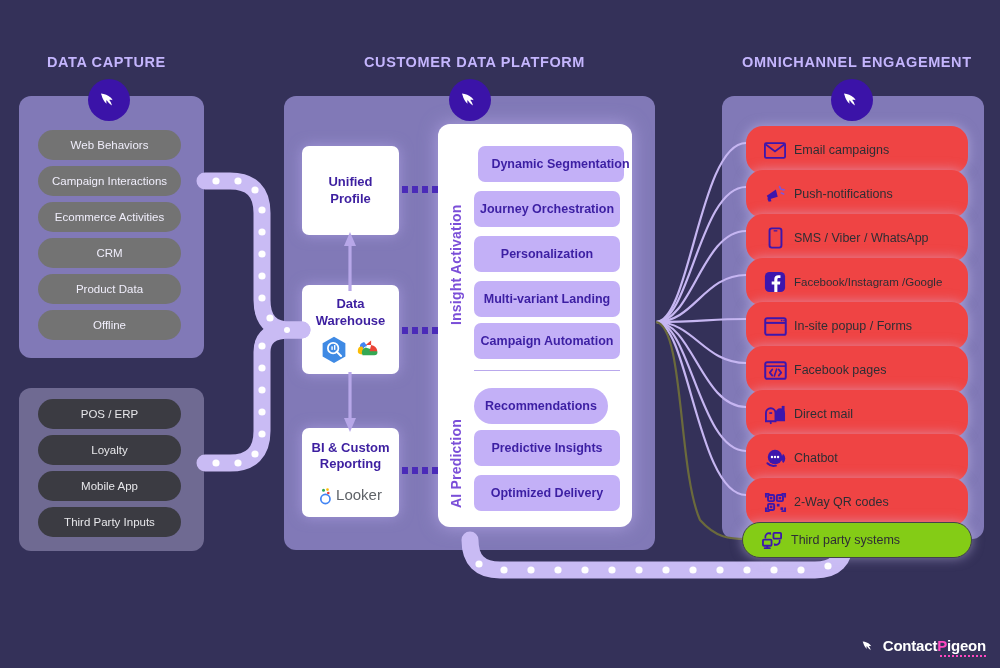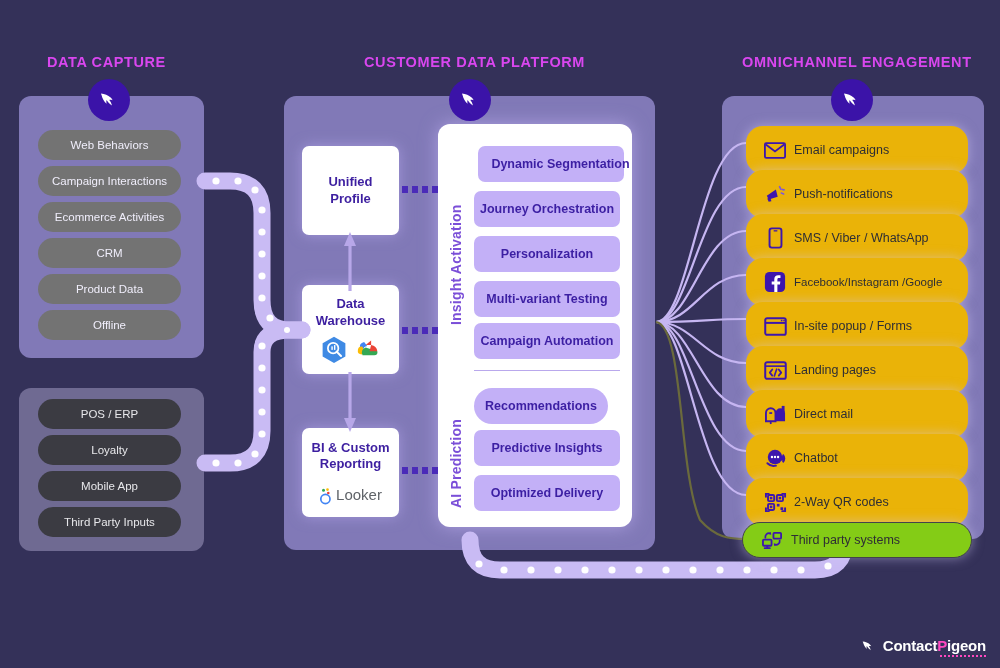--- a/index.html
+++ b/index.html
@@ -8,21 +8,21 @@
     background: #343159;
     font-family: "Liberation Sans", sans-serif;
     overflow: hidden;
     position: relative;
   }
   #stage { position: absolute; inset: 0; }
 
   
   .col-title {
     position: absolute;
-    color: #d946ef;
+    color: #c4b5fd;
     font-size: 14.5px;
     font-weight: bold;
     letter-spacing: 0.6px;
     white-space: nowrap;
   }
 
   
   .panel {
     position: absolute;
     background: #8179b7;
@@ -104,21 +104,21 @@
     position: absolute;
     height: 1px;
     background: #b9a8ec;
   }
 
   
   .chan {
     position: absolute;
     height: 48px;
     border-radius: 17px;
-    background: #eab308;
+    background: #ef4444;
     display: flex; align-items: center;
     box-shadow: 0 0 12px rgba(214,204,250,.5);
     z-index: 5;
   }
   .chan.gray { background: #84cc16; border: 1.3px solid #43434b; }
   .chan .ic {
     width: 34px; margin-left: 12px;
     display: flex; align-items: center; justify-content: center;
     flex: none;
   }
@@ -311,21 +311,21 @@
   </div>
 
   <div class="big-white" style="left:438px; top:124px; width:194px; height:403px;"></div>
 
   <div class="vlabel" style="left:448px; top:197px; height:128px;">Insight Activation</div>
   <div class="vlabel" style="left:448px; top:390px; height:118px;">AI Prediction</div>
 
   <div class="feat" style="top:146px; left:478px; width:146px;padding-left:19px;">Dynamic Segmentation</div>
   <div class="feat" style="top:191px; left:474px; width:146px;">Journey Orchestration</div>
   <div class="feat" style="top:236px; left:474px; width:146px;">Personalization</div>
-  <div class="feat" style="top:281px; left:474px; width:146px;">Multi-variant Testing</div>
+  <div class="feat" style="top:281px; left:474px; width:146px;">Multi-variant Landing</div>
   <div class="feat" style="top:323px; left:474px; width:146px;">Campaign Automation</div>
 
   <div class="hr-sep" style="left:474px; top:370px; width:146px;"></div>
 
   <div class="feat" style="top:388px; left:474px; width:134px;border-radius:18px;">Recommendations</div>
   <div class="feat" style="top:430px; left:474px; width:146px;">Predictive Insights</div>
   <div class="feat" style="top:475px; left:474px; width:146px;">Optimized Delivery</div>
 
   <div class="col-title" style="left:742px; top:54px;">OMNICHANNEL ENGAGEMENT</div>
 
@@ -410,21 +410,21 @@
   <div class="chan" style="left:746px; top:346px; width:222px;">
     <span class="ic">
       <svg width="23" height="19" viewBox="0 0 24 20">
           <rect x="1.2" y="1.2" width="21.6" height="17.6" rx="2" fill="none" stroke="#3d16ad" stroke-width="2.1"></rect>
           <line x1="1.2" y1="5.4" x2="22.8" y2="5.4" stroke="#3d16ad" stroke-width="1.7"></line>
           <path d="M8.6 9 L6 12.2 L8.6 15.4" fill="none" stroke="#3d16ad" stroke-width="1.9" stroke-linecap="round" stroke-linejoin="round"></path>
           <path d="M15.4 9 L18 12.2 L15.4 15.4" fill="none" stroke="#3d16ad" stroke-width="1.9" stroke-linecap="round" stroke-linejoin="round"></path>
           <line x1="13.2" y1="8.6" x2="10.8" y2="15.8" stroke="#3d16ad" stroke-width="1.7" stroke-linecap="round"></line>
         </svg>
     </span>
-    <span class="lb">Landing pages</span>
+    <span class="lb">Facebook pages</span>
   </div>
 
   <div class="chan" style="left:746px; top:390px; width:222px;">
     <span class="ic">
       <svg width="23" height="21" viewBox="0 0 24 22">
           <path d="M2 9.5 a5 5 0 0 1 10 0 V18 H2 Z" fill="none" stroke="#3d16ad" stroke-width="2"></path>
           <path d="M12 9.5 a5 5 0 0 1 10 0 V18 H12 Z" fill="#3d16ad"></path>
           <line x1="5.5" y1="9.5" x2="8.5" y2="9.5" stroke="#3d16ad" stroke-width="1.8"></line>
           <path d="M18.5 2 L18.5 8 L21.5 8 L21.5 2 Z" fill="#3d16ad"></path>
           <line x1="7" y1="18" x2="7" y2="21" stroke="#3d16ad" stroke-width="1.8"></line>

